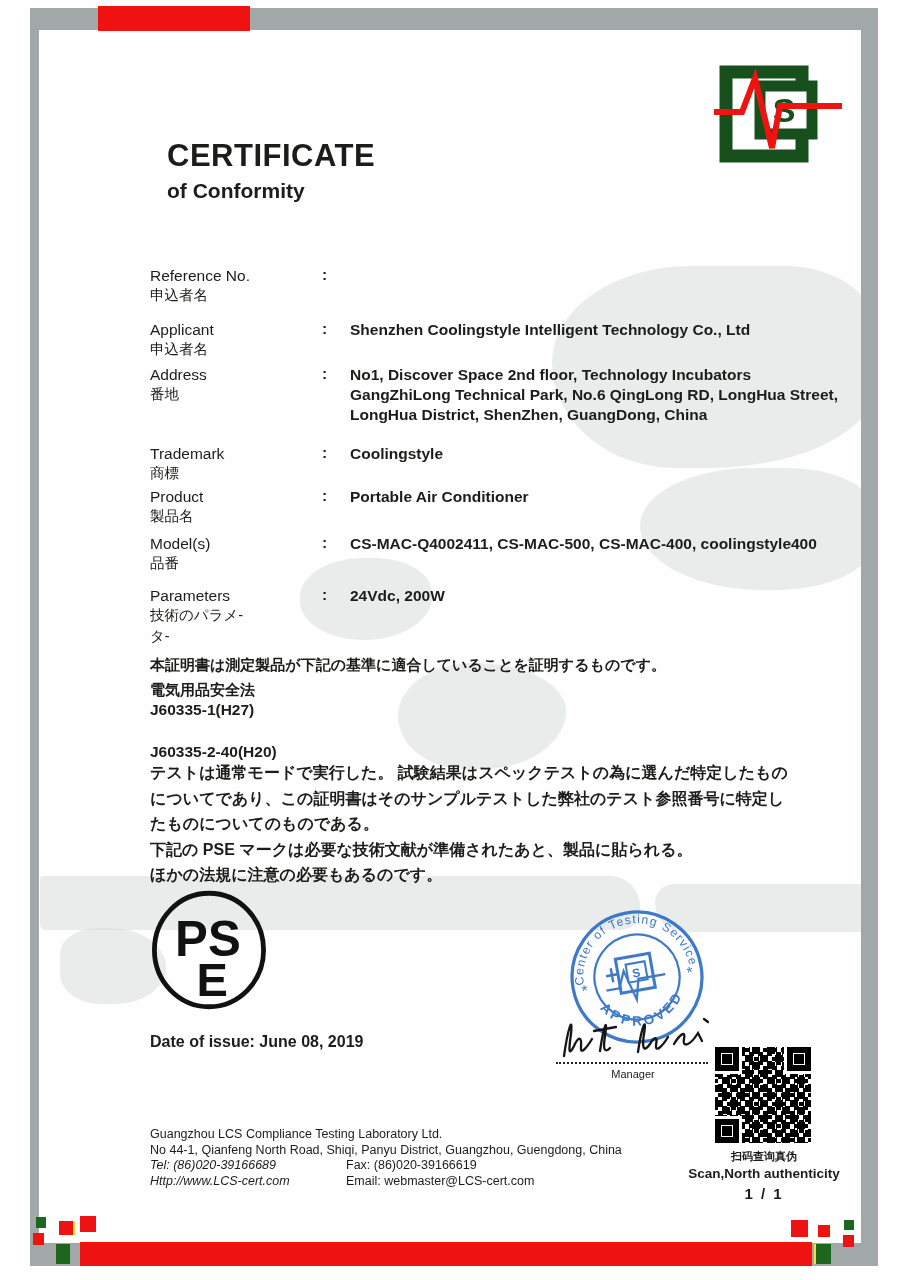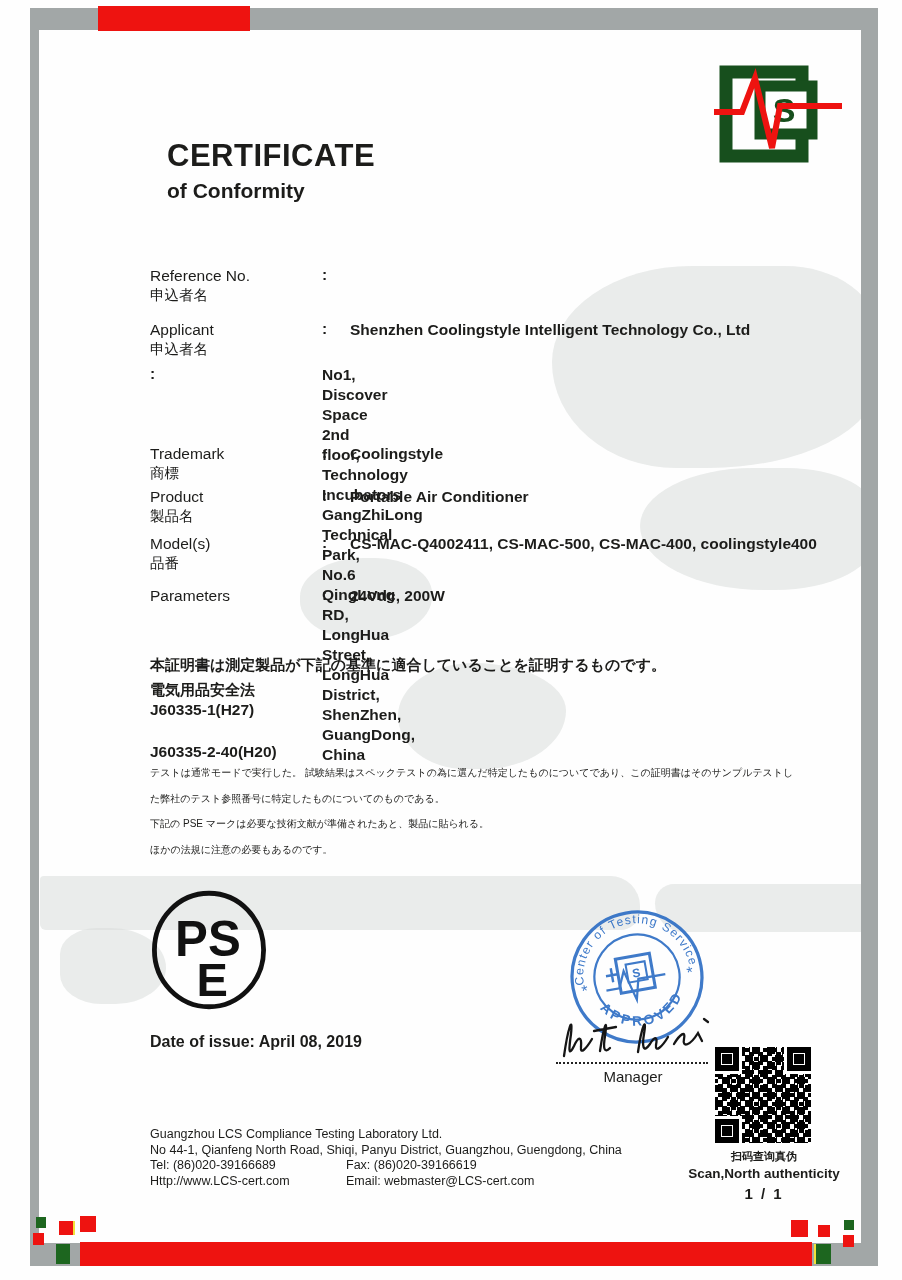--- a/index.html
+++ b/index.html
@@ -48,47 +48,47 @@
   .fl-en{font-size:15.5px;font-weight:normal;line-height:19px;}
   .fl-jp{font-size:14.5px;font-weight:500;line-height:21px;white-space:pre-line;}
   .fc{font-size:15.5px;font-weight:bold;}
   .fv{font-size:15.5px;font-weight:bold;line-height:20px;white-space:pre-line;}
   .row-0{top:266px;} .row-1{top:320px;} .row-2{top:365px;} .row-3{top:444px;}
   .row-4{top:487px;} .row-5{top:534px;} .row-6{top:586px;}
   
   .statement{position:absolute;left:150px;top:652px;width:660px;font-size:15px;font-weight:600;line-height:25px;white-space:pre-line;z-index:3;}
   .standard{position:absolute;left:150px;font-size:15.5px;font-weight:bold;z-index:3;}
   .s1{top:701px;} .s2{top:743px;text-align:center;}
-  .notes{position:absolute;left:150px;top:760px;width:648px;font-size:10px;font-weight:400;line-height:25.6px;z-index:3;}
+  .notes{position:absolute;left:150px;top:760px;width:648px;font-size:16px;font-weight:700;line-height:25.6px;z-index:3;}
   .notes p{margin:0;}
   
   .pse{position:absolute;left:150px;top:889px;z-index:4;}
   
   .stamp{position:absolute;left:566px;top:906px;z-index:5;opacity:.92;transform:rotate(-10deg);}
   .signature{position:absolute;left:554px;top:1006px;z-index:6;}
   .sig-line{position:absolute;left:556px;top:1062px;width:152px;border-bottom:2px dotted #222;z-index:6;}
-  .manager{position:absolute;left:558px;top:1068px;width:150px;text-align:center;font-size:15px;z-index:6;}
+  .manager{position:absolute;left:558px;top:1068px;width:150px;text-align:center;font-size:11px;z-index:6;}
   
   .date{position:absolute;left:150px;top:1033px;font-size:16px;font-weight:bold;z-index:3;}
   
   .qr{position:absolute;left:712px;top:1044px;width:102px;height:102px;background:#fff;z-index:4;}
   .qr-body{position:absolute;inset:3px;
     background:
       repeating-conic-gradient(#000 0% 25%, transparent 0% 50%) 0 0/15px 15px,
       repeating-conic-gradient(#000 0% 25%, #fff 0% 50%) 3px 5px/9px 9px;}
   .qr-finder{position:absolute;width:12px;height:12px;border:6px solid #000;background:#fff;box-shadow:0 0 0 3px #fff;}
   .qr-finder::after{content:"";position:absolute;left:1px;top:1px;width:10px;height:10px;background:#000;}
   .qf-tl{left:3px;top:3px;} .qf-tr{right:3px;top:3px;} .qf-bl{left:3px;bottom:3px;}
   .qr-cap{position:absolute;left:688px;width:152px;text-align:center;z-index:4;}
   .cap-zh{top:1149px;font-size:11px;font-weight:bold;}
   .cap-en{top:1166px;font-size:13.5px;font-weight:bold;}
   .cap-pg{top:1185px;font-size:15px;font-weight:bold;letter-spacing:2px;text-align:center;}
   
   .footer{position:absolute;left:150px;top:1127px;font-size:12.5px;line-height:15.5px;z-index:3;}
-  .footer .cell{display:inline-block;width:196px;}
+  .footer .cell{display:inline-block;width:196px;font-style:italic;}
 </style>
 </head>
 <body>
 
 <div class="page">
 
   <div class="blob b1"></div>
   <div class="blob b2"></div>
   <div class="blob b3"></div>
   <div class="blob b4"></div>
@@ -133,20 +133,24 @@
   </div>
   <div class="field row-1">
     <div>
         <div class="fl-en">Applicant</div>
         <div class="fl-jp">申込者名</div>
       </div>
     <div class="fc">:</div>
     <div class="fv">Shenzhen Coolingstyle Intelligent Technology Co., Ltd</div>
   </div>
   <div class="field row-2">
+    <div>
+        <div class="fl-en">Address</div>
+        <div class="fl-jp">番地</div>
+      </div>
     <div class="fc">:</div>
     <div class="fv">No1, Discover Space 2nd floor, Technology Incubators
 GangZhiLong Technical Park, No.6 QingLong RD, LongHua Street,
 LongHua District, ShenZhen, GuangDong, China</div>
   </div>
   <div class="field row-3">
     <div>
         <div class="fl-en">Trademark</div>
         <div class="fl-jp">商標</div>
       </div>
@@ -165,20 +169,22 @@
     <div>
         <div class="fl-en">Model(s)</div>
         <div class="fl-jp">品番</div>
       </div>
     <div class="fc">:</div>
     <div class="fv">CS-MAC-Q4002411, CS-MAC-500, CS-MAC-400, coolingstyle400</div>
   </div>
   <div class="field row-6">
     <div>
         <div class="fl-en">Parameters</div>
+        <div class="fl-jp">技術のパラメ-
+タ-</div>
       </div>
     <div class="fc">:</div>
     <div class="fv">24Vdc, 200W</div>
   </div>
 
   <div class="statement">本証明書は測定製品が下記の基準に適合していることを証明するものです。
 電気用品安全法</div>
   <div class="standard s1">J60335-1(H27)</div>
   <div class="standard s2">J60335-2-40(H20)</div>
 
@@ -223,21 +229,21 @@
       <path d="M10,50 C14,22 19,8 17,28 C15,42 14,52 20,40 C24,31 28,29 27,41 C26,49 32,43 38,33"></path>
       <path d="M46,45 C50,18 54,10 51,30 C49,42 50,48 56,42 M40,25 L62,21"></path>
       <path d="M84,46 C88,18 93,10 90,28 C88,40 89,48 96,38 C100,31 104,29 102,39 C101,47 108,41 114,31"></path>
       <path d="M120,38 C126,28 132,24 130,33 C128,42 136,40 144,27 L148,35"></path>
       <path d="M150,13 l4,3"></path>
     </g>
   </svg>
   <div class="sig-line"></div>
   <div class="manager">Manager</div>
 
-  <div class="date">Date of issue: April 08, 2019</div>
+  <div class="date">Date of issue: June 08, 2019</div>
 
   <div class="qr">
     <div class="qr-body"></div>
     <div class="qr-finder qf-tl"></div>
     <div class="qr-finder qf-tr"></div>
     <div class="qr-finder qf-bl"></div>
   </div>
   <div class="qr-cap cap-zh">扫码查询真伪</div>
   <div class="qr-cap cap-en">Scan,North authenticity</div>
   <div class="qr-cap cap-pg">1 / 1</div>

